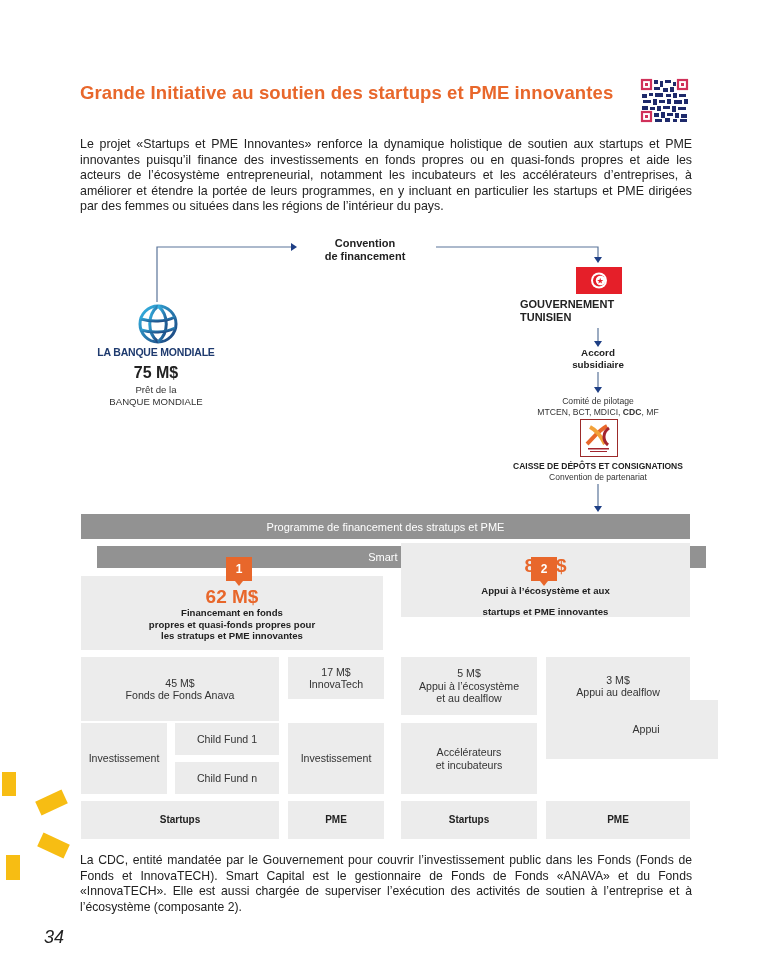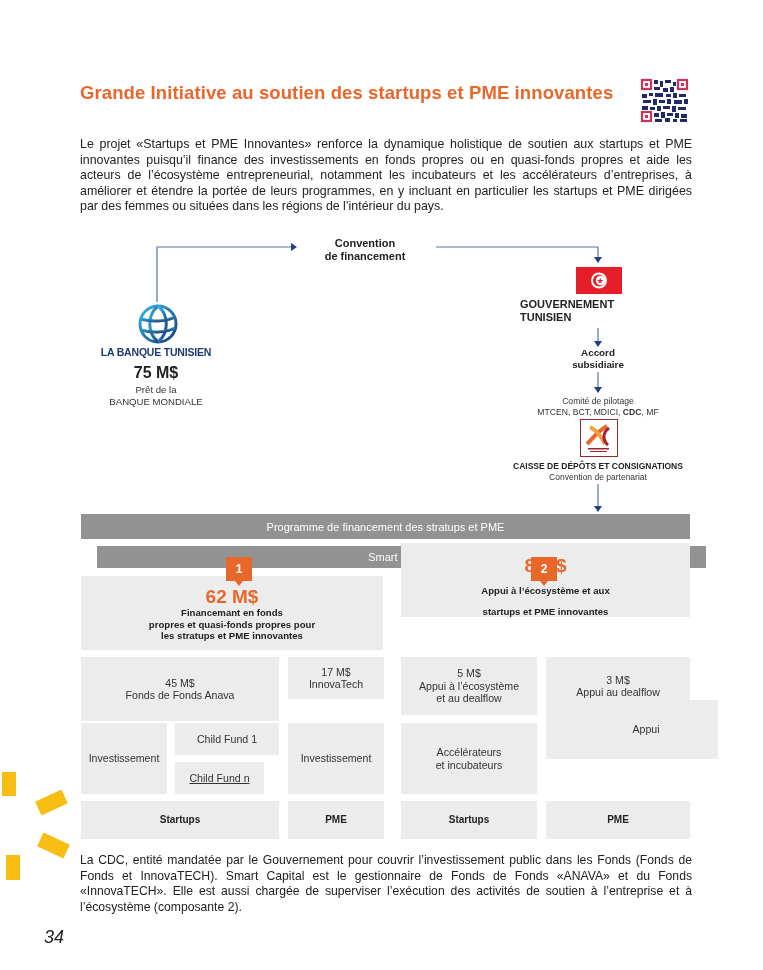--- a/index.html
+++ b/index.html
@@ -119,21 +119,21 @@
       </defs>
     <g fill="none" stroke="url(#wbg)" stroke-width="3">
       <circle cx="21" cy="21" r="18"></circle>
       <path d="M21 3 C10 12 10 30 21 39"></path>
       <path d="M21 3 C32 12 32 30 21 39"></path>
       <path d="M4 16 C14 19 28 19 38 14"></path>
       <path d="M4 27 C14 30 28 30 38 25"></path>
     </g>
   </svg>
 </div>
-<div class="abs wb-name">LA BANQUE TUNISIEN</div>
+<div class="abs wb-name">LA BANQUE MONDIALE</div>
 <div class="abs wb-amount">75 M$</div>
 <div class="abs wb-sub">
   <div>Prêt de la</div>
   <div>BANQUE MONDIALE</div>
 </div>
 
 <div class="abs" style="left:576px;top:267px;width:46px;height:27px;background:#e51f29;">
   <svg width="46" height="27" viewBox="0 0 46 27">
     <circle cx="23" cy="13.5" r="8" fill="#fff"></circle>
     <circle cx="23" cy="13.5" r="6" fill="#e51f29"></circle>
@@ -197,21 +197,21 @@
   <div>Appui à l’écosystème</div>
   <div>et au dealflow</div>
 </div>
 <div class="abs cell" style="left:546px;top:657px;width:144px;height:58px;">
   <div>3 M$</div>
   <div>Appui au dealflow</div>
 </div>
 
 <div class="abs cell" style="left:81px;top:723px;width:86px;height:71px;">Investissement</div>
 <div class="abs cell" style="left:175px;top:723px;width:104px;height:32px;">Child Fund 1</div>
-<div class="abs cell" style="left:175px;top:762px;width:89px;height:32px;text-decoration:underline;">Child Fund n</div>
+<div class="abs cell" style="left:175px;top:762px;width:104px;height:32px;">Child Fund n</div>
 <div class="abs cell" style="left:288px;top:723px;width:96px;height:71px;">Investissement</div>
 <div class="abs cell" style="left:401px;top:723px;width:136px;height:71px;">
   <div>Accélérateurs</div>
   <div>et incubateurs</div>
 </div>
 <div class="abs cell" style="left:546px;top:700px;width:144px;height:59px;padding-left:28px;">Appui</div>
 
 <div class="abs cell bold" style="left:81px;top:801px;width:198px;height:38px;">Startups</div>
 <div class="abs cell bold" style="left:288px;top:801px;width:96px;height:38px;">PME</div>
 <div class="abs cell bold" style="left:401px;top:801px;width:136px;height:38px;">Startups</div>

